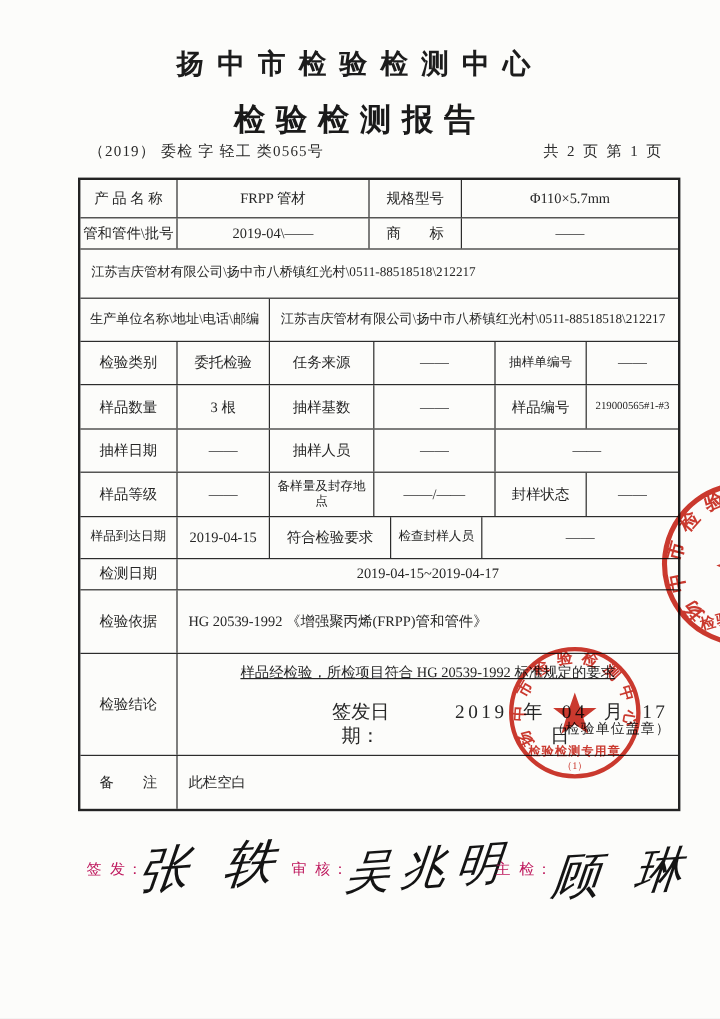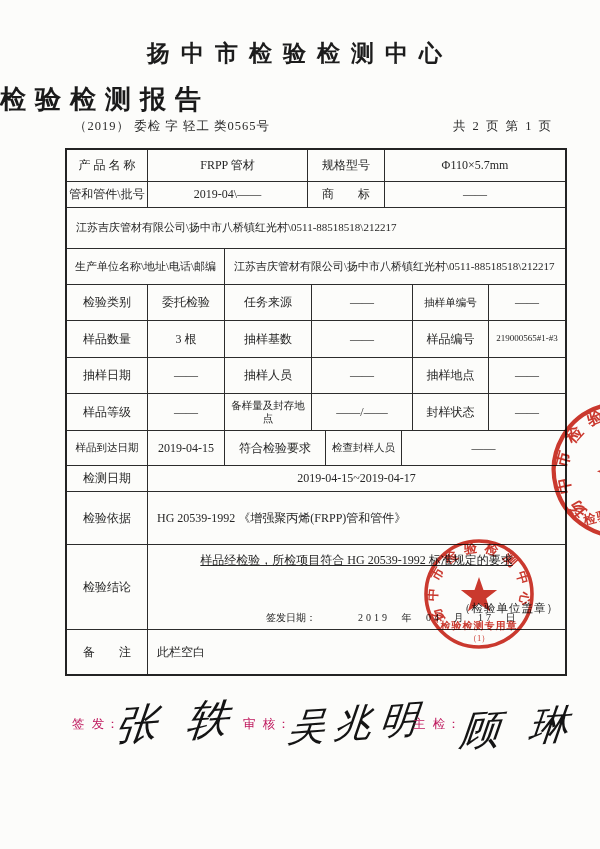--- a/index.html
+++ b/index.html
@@ -8,21 +8,21 @@
     background:#fcfcfa;overflow:hidden;
     font-family:"Liberation Serif","DejaVu Serif",serif;
     color:#242424;
   }
   
   .org-title{
     position:absolute;top:38px;left:0;width:100%;text-align:center;
     font-size:23px;font-weight:bold;letter-spacing:11px;color:#1c1c1c;
   }
   .report-title{
-    position:absolute;top:82px;left:0;width:100%;
+    position:absolute;top:82px;left:0;width:100%;text-align:center;
     font-size:26px;font-weight:bold;letter-spacing:9px;color:#1a1a1a;
   }
   .meta-row{position:absolute;top:118px;left:0;width:100%;font-size:12.5px;color:#2a2a2a;}
   .report-no{position:absolute;left:74px;top:0;letter-spacing:1px;}
   .page-info{position:absolute;right:47px;top:0;letter-spacing:2px;}
   
   .tbl{
     position:absolute;left:65px;top:148px;width:502px;
     border:2px solid #232323;box-sizing:border-box;
     font-size:12px;color:#262626;
@@ -45,21 +45,21 @@
   .cb1{width:158px;font-size:11px}.cb2{flex:1;font-size:11px}
   
   .cc1{width:81px}.cc2{width:77px}.cc3{width:87px}.cc4{width:101px}.cc5{width:76px}.cc6{flex:1}
   .fs10{font-size:10.5px}.fs9{font-size:9px;letter-spacing:0;}
   
   .cd1{width:81px}.cd2{flex:1}
   
   .concl{position:relative;display:block;padding:8px 10px;box-sizing:border-box;text-decoration:underline;}
   .concl-text{display:block;font-size:12px;}
   .seal-note{position:absolute;top:56px;right:6px;font-size:11.5px;letter-spacing:1px;}
-  .issue-line{position:absolute;bottom:5px;left:118px;right:6px;font-size:10px;display:flex;}
+  .issue-line{position:absolute;bottom:5px;left:118px;right:6px;font-size:16px;display:flex;}
   .issue-date{margin-left:42px;letter-spacing:3px;word-spacing:6px;}
   
   .stamp{position:absolute;mix-blend-mode:multiply;opacity:.92;pointer-events:none;}
   .stamp-main{left:419px;top:534px;width:120px;height:120px;}
   .stamp-edge{left:545px;top:395px;width:150px;height:150px;transform:rotate(-15deg);}
   
   .sig-label{position:absolute;font-size:12.5px;letter-spacing:2px;color:#be185d;}
   .sig-name{
     position:absolute;color:#141414;font-size:42px;font-style:italic;
     transform:rotate(-4deg) skewX(-10deg);letter-spacing:8px;white-space:nowrap;
@@ -119,21 +119,20 @@
       <div class="cell cc4">——</div>
       <div class="cell cc5">样品编号</div>
       <div class="cell cc6 fs9">219000565#1-#3</div>
     </div>
 
     <div class="row h36">
       <div class="cell cc1">抽样日期</div>
       <div class="cell cc2">——</div>
       <div class="cell cc3">抽样人员</div>
       <div class="cell cc4">——</div>
-      <div class="cell cc5">抽样地点</div>
       <div class="cell cc6">——</div>
     </div>
 
     <div class="row h37">
       <div class="cell cc1">样品等级</div>
       <div class="cell cc2">——</div>
       <div class="cell cc3 fs10">备样量及封存地点</div>
       <div class="cell cc4">——/——</div>
       <div class="cell cc5">封样状态</div>
       <div class="cell cc6">——</div>

